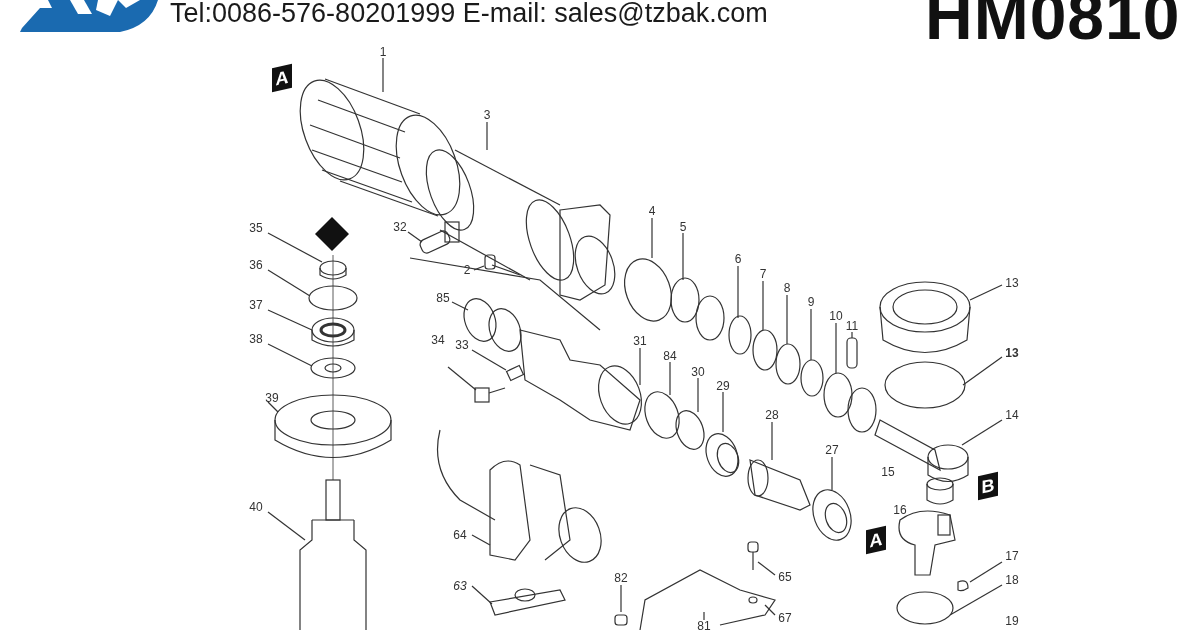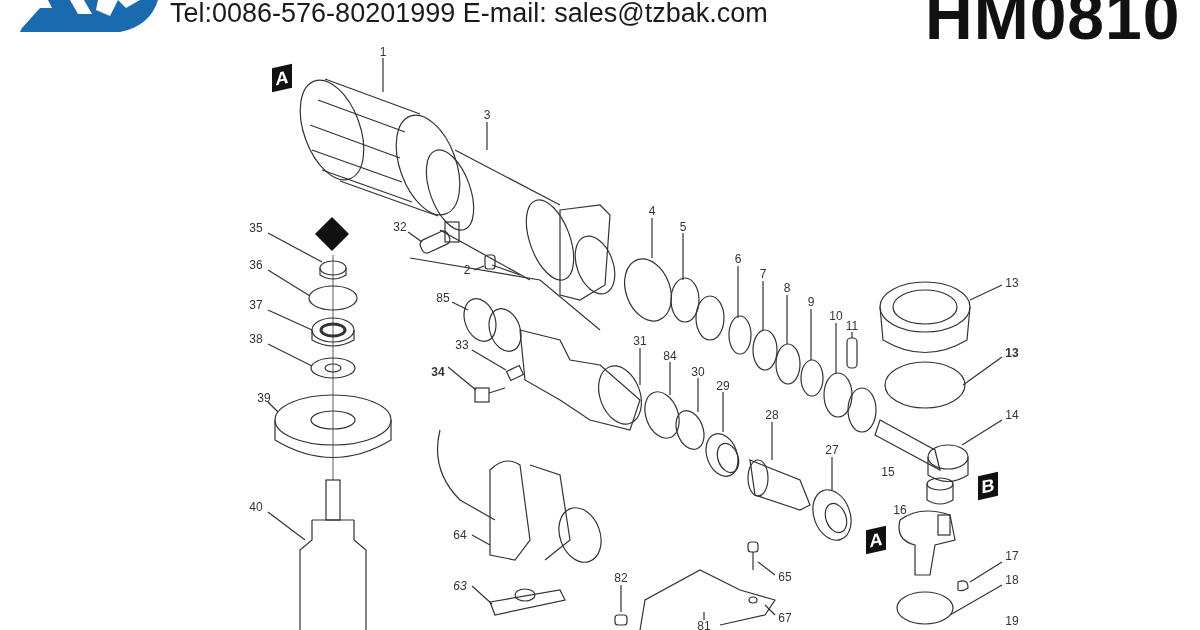--- a/index.html
+++ b/index.html
@@ -255,32 +255,32 @@
     <div class="callout" style="left: 1012px; top: 283px;">13</div>
     <div class="callout" style="left: 1012px; top: 353px; font-weight: bold;">13</div>
     <div class="callout" style="left: 1012px; top: 415px;">14</div>
     <div class="callout" style="left: 888px; top: 472px;">15</div>
     <div class="callout" style="left: 888px; top: 510px; margin-left: 12px;">16</div>
     <div class="callout" style="left: 1012px; top: 556px; text-align: right;">17</div>
     <div class="callout" style="left: 1012px; top: 580px;">18</div>
     <div class="callout" style="left: 1012px; top: 621px;">19</div>
     <div class="callout" style="left: 443px; top: 298px;">85</div>
     <div class="callout" style="left: 462px; top: 345px;">33</div>
-    <div class="callout" style="left: 438px; top: 372px; font-weight: bold;">34</div>
+    <div class="callout" style="left: 438px; top: 340px;">34</div>
     <div class="callout" style="left: 640px; top: 341px;">31</div>
     <div class="callout" style="left: 670px; top: 356px;">84</div>
     <div class="callout" style="left: 698px; top: 372px;">30</div>
     <div class="callout" style="left: 723px; top: 386px;">29</div>
     <div class="callout" style="left: 772px; top: 415px;">28</div>
     <div class="callout" style="left: 832px; top: 450px;">27</div>
     <div class="callout" style="left: 256px; top: 228px;">35</div>
     <div class="callout" style="left: 256px; top: 265px;">36</div>
     <div class="callout" style="left: 256px; top: 305px;">37</div>
     <div class="callout" style="left: 256px; top: 339px;">38</div>
-    <div class="callout" style="left: 264px; top: 398px;">39</div>
+    <div class="callout" style="left: 272px; top: 398px;">39</div>
     <div class="callout" style="left: 256px; top: 507px;">40</div>
     <div class="callout" style="left: 460px; top: 535px;">64</div>
     <div class="callout" style="left: 460px; top: 586px; font-style: italic;">63</div>
     <div class="callout" style="left: 621px; top: 578px;">82</div>
     <div class="callout" style="left: 785px; top: 577px;">65</div>
     <div class="callout" style="left: 785px; top: 618px;">67</div>
     <div class="callout" style="left: 704px; top: 626px;">81</div>
   </div>
 
 </body></html>

